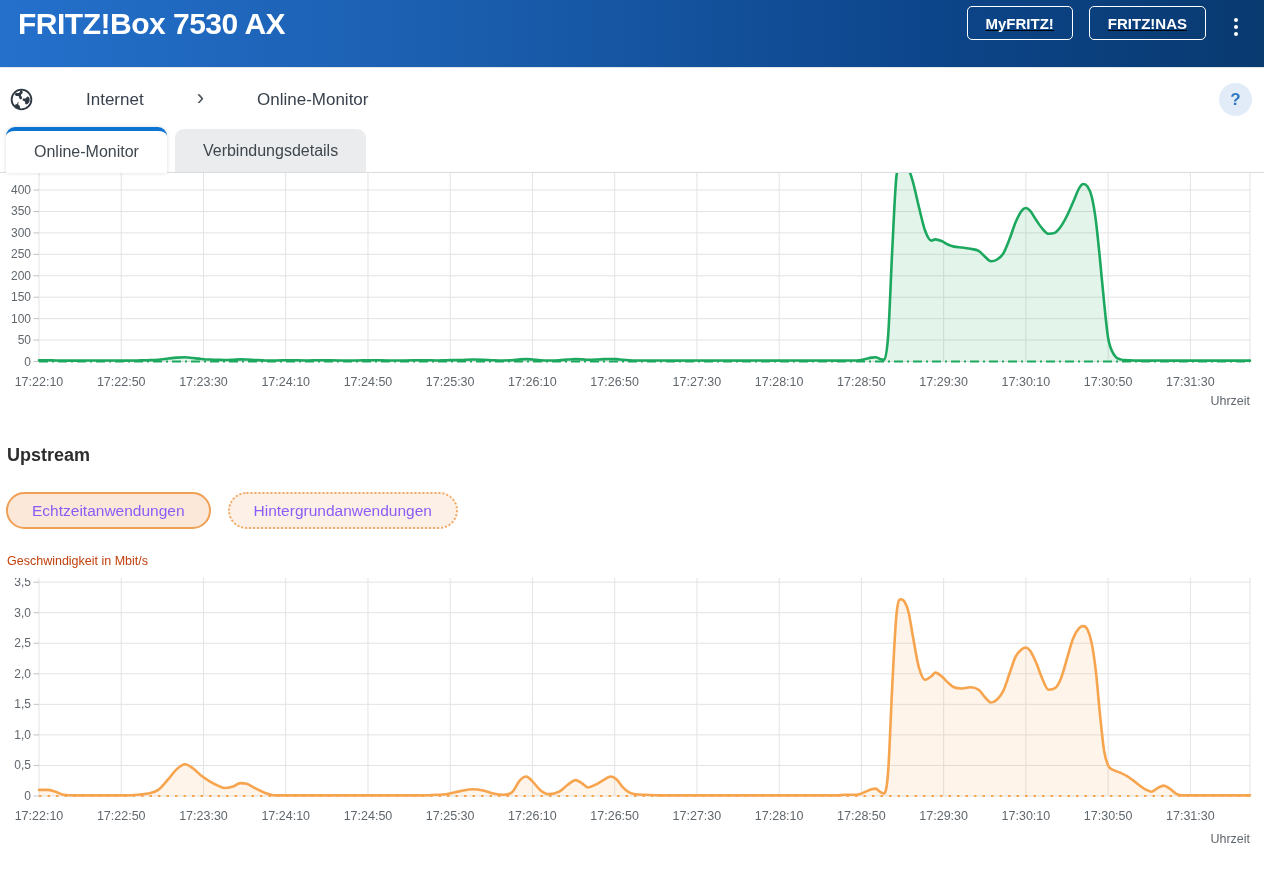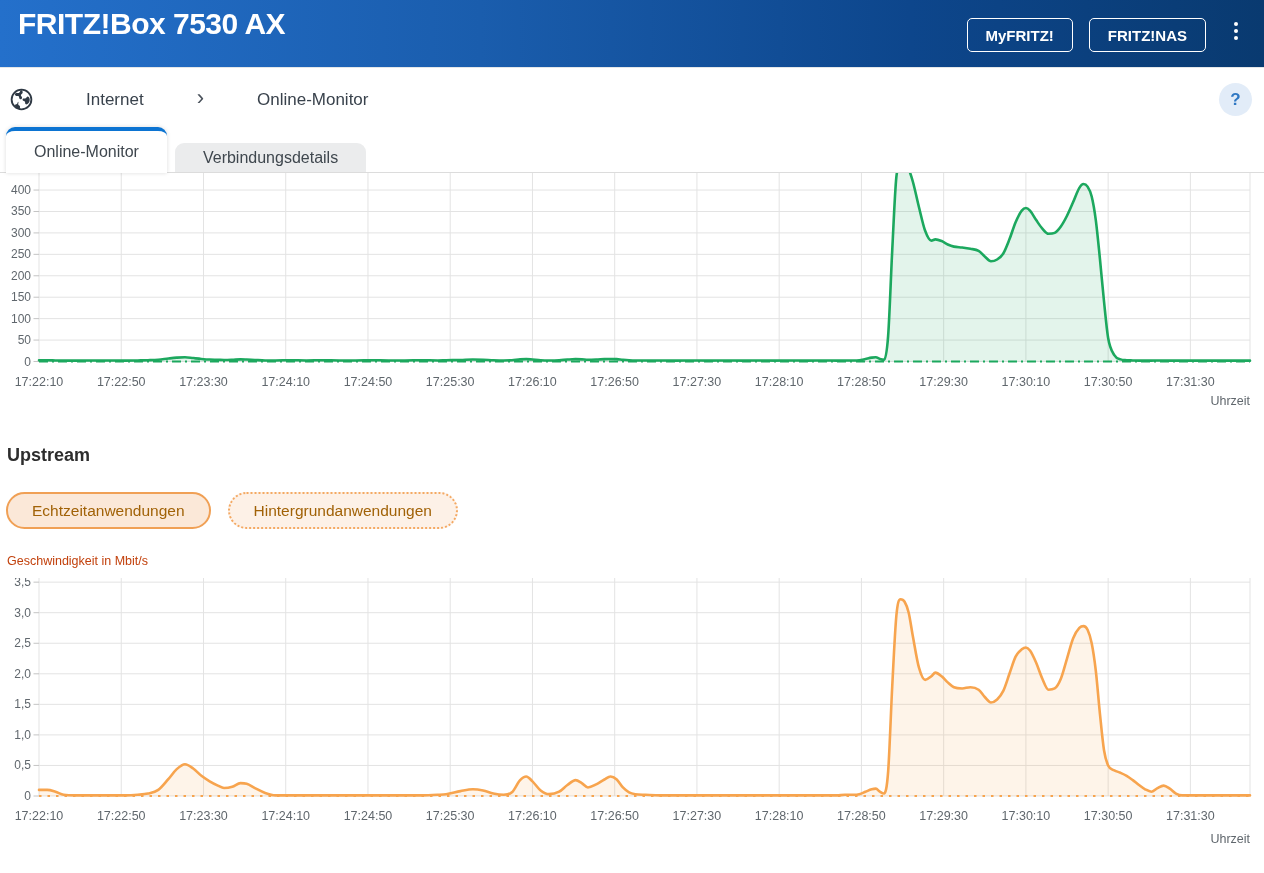--- a/index.html
+++ b/index.html
@@ -7,60 +7,60 @@
     width:1264px;height:873px;overflow:hidden;background:#fff;position:relative;
     font-family:"Liberation Sans",sans-serif;-webkit-font-smoothing:antialiased;
   }
   
   .header{
     height:68px;display:flex;align-items:flex-start;justify-content:space-between;
     background:linear-gradient(90deg,#2470cb 0%,#1a5dad 38%,#0d468c 72%,#093a70 100%);
     border-bottom:1px solid #e3e6e8;box-sizing:border-box;
   }
   .app-title{color:#fff;font-size:30px;font-weight:bold;letter-spacing:-0.5px;margin:7px 0 0 18px;}
-  .header-right{display:flex;align-items:flex-start;margin:18px 14px 0 0;}
+  .header-right{display:flex;align-items:flex-end;margin:6px 14px 0 0;text-decoration:underline;}
   .hbtn{
     background:transparent;border:1.5px solid #fff;border-radius:5px;color:#fff;
     font-family:"Liberation Sans",sans-serif;font-size:15px;font-weight:bold;
     height:34px;padding:0 18px;margin-left:16px;cursor:pointer;
   }
   .kebab{display:flex;flex-direction:column;align-items:center;gap:3px;margin-left:24px;margin-right:8px;padding:4px;cursor:pointer;}
   .kebab span{width:4px;height:4px;border-radius:50%;background:#fff;display:block;}
   
   .crumb-row{height:59px;display:flex;align-items:center;padding:4px 12px 0 10px;box-sizing:border-box;gap:40px;}
   .globe{display:flex;margin-right:13px;}
   .crumb-link{font-size:17px;color:#39424c;cursor:pointer;}
   .crumb-chev{font-size:22px;color:#4a525b;margin:0 13px;line-height:1;transform:translateY(-2px);}
   .crumb-page{font-size:17px;color:#39424c;}
   .help{
     margin-left:auto;width:33px;height:33px;border-radius:50%;background:#e2ecf8;
     color:#3078c3;font-size:17px;font-weight:bold;display:flex;align-items:center;justify-content:center;cursor:pointer;
   }
   
   .tabbar{height:46px;display:flex;align-items:flex-end;padding-left:6px;border-bottom:1px solid #dcdcdc;box-sizing:border-box;background:#fff;}
   .tab{
-    height:29px;display:flex;align-items:center;padding:0 28px;margin-right:8px;
+    height:43px;display:flex;align-items:center;padding:0 28px;margin-right:8px;
     border-radius:9px 9px 0 0;background:#ebeced;font-size:16px;color:#3f474e;cursor:pointer;box-sizing:border-box;
   }
   .tab.active{
     background:#fff;border-top:4px solid #0c74d2;margin-bottom:-1px;height:46px;
     position:relative;z-index:2;box-shadow:0 0 4px rgba(0,0,0,0.14);
   }
   
   svg.chart{display:block;}
   svg.chart text{font-family:"Liberation Sans",sans-serif;fill:#60676d;}
   svg.chart text.ylab{font-size:12px;}
   svg.chart text.xlab{font-size:12.5px;}
   svg.chart text.axname{font-size:12.5px;}
   
   .sec-heading{font-size:18px;font-weight:bold;color:#2d2d2d;margin:33px 8px 0 7px;line-height:22px;}
   .pills{display:flex;gap:17px;margin:26px 0 0 6px;}
   .pill{
     height:37px;display:inline-flex;align-items:center;padding:4px 24px;border-radius:19px;
-    font-size:15.5px;color:#a16207;box-sizing:border-box;cursor:pointer;white-space:nowrap;
+    font-size:15.5px;color:#8b5cf6;box-sizing:border-box;cursor:pointer;white-space:nowrap;
   }
   .pill.sel{border:2px solid #f0a055;background:#fbe8d8;}
   .pill.dash-l{border:2.5px dashed #f4a963;background:#fdf1e7;}
   .pill.dash-s{border:2px dashed #f4a963;background:#fdf1e7;}
   .pill.dot{border:2.5px dotted #f4a963;background:#fdf1e7;}
   .speed-label{font-size:12.5px;color:#c2410c;margin:25px 0 0 7px;line-height:15px;}
   .up-chart-wrap{margin-top:9px;}
 </style>
 </head>
 <body>

